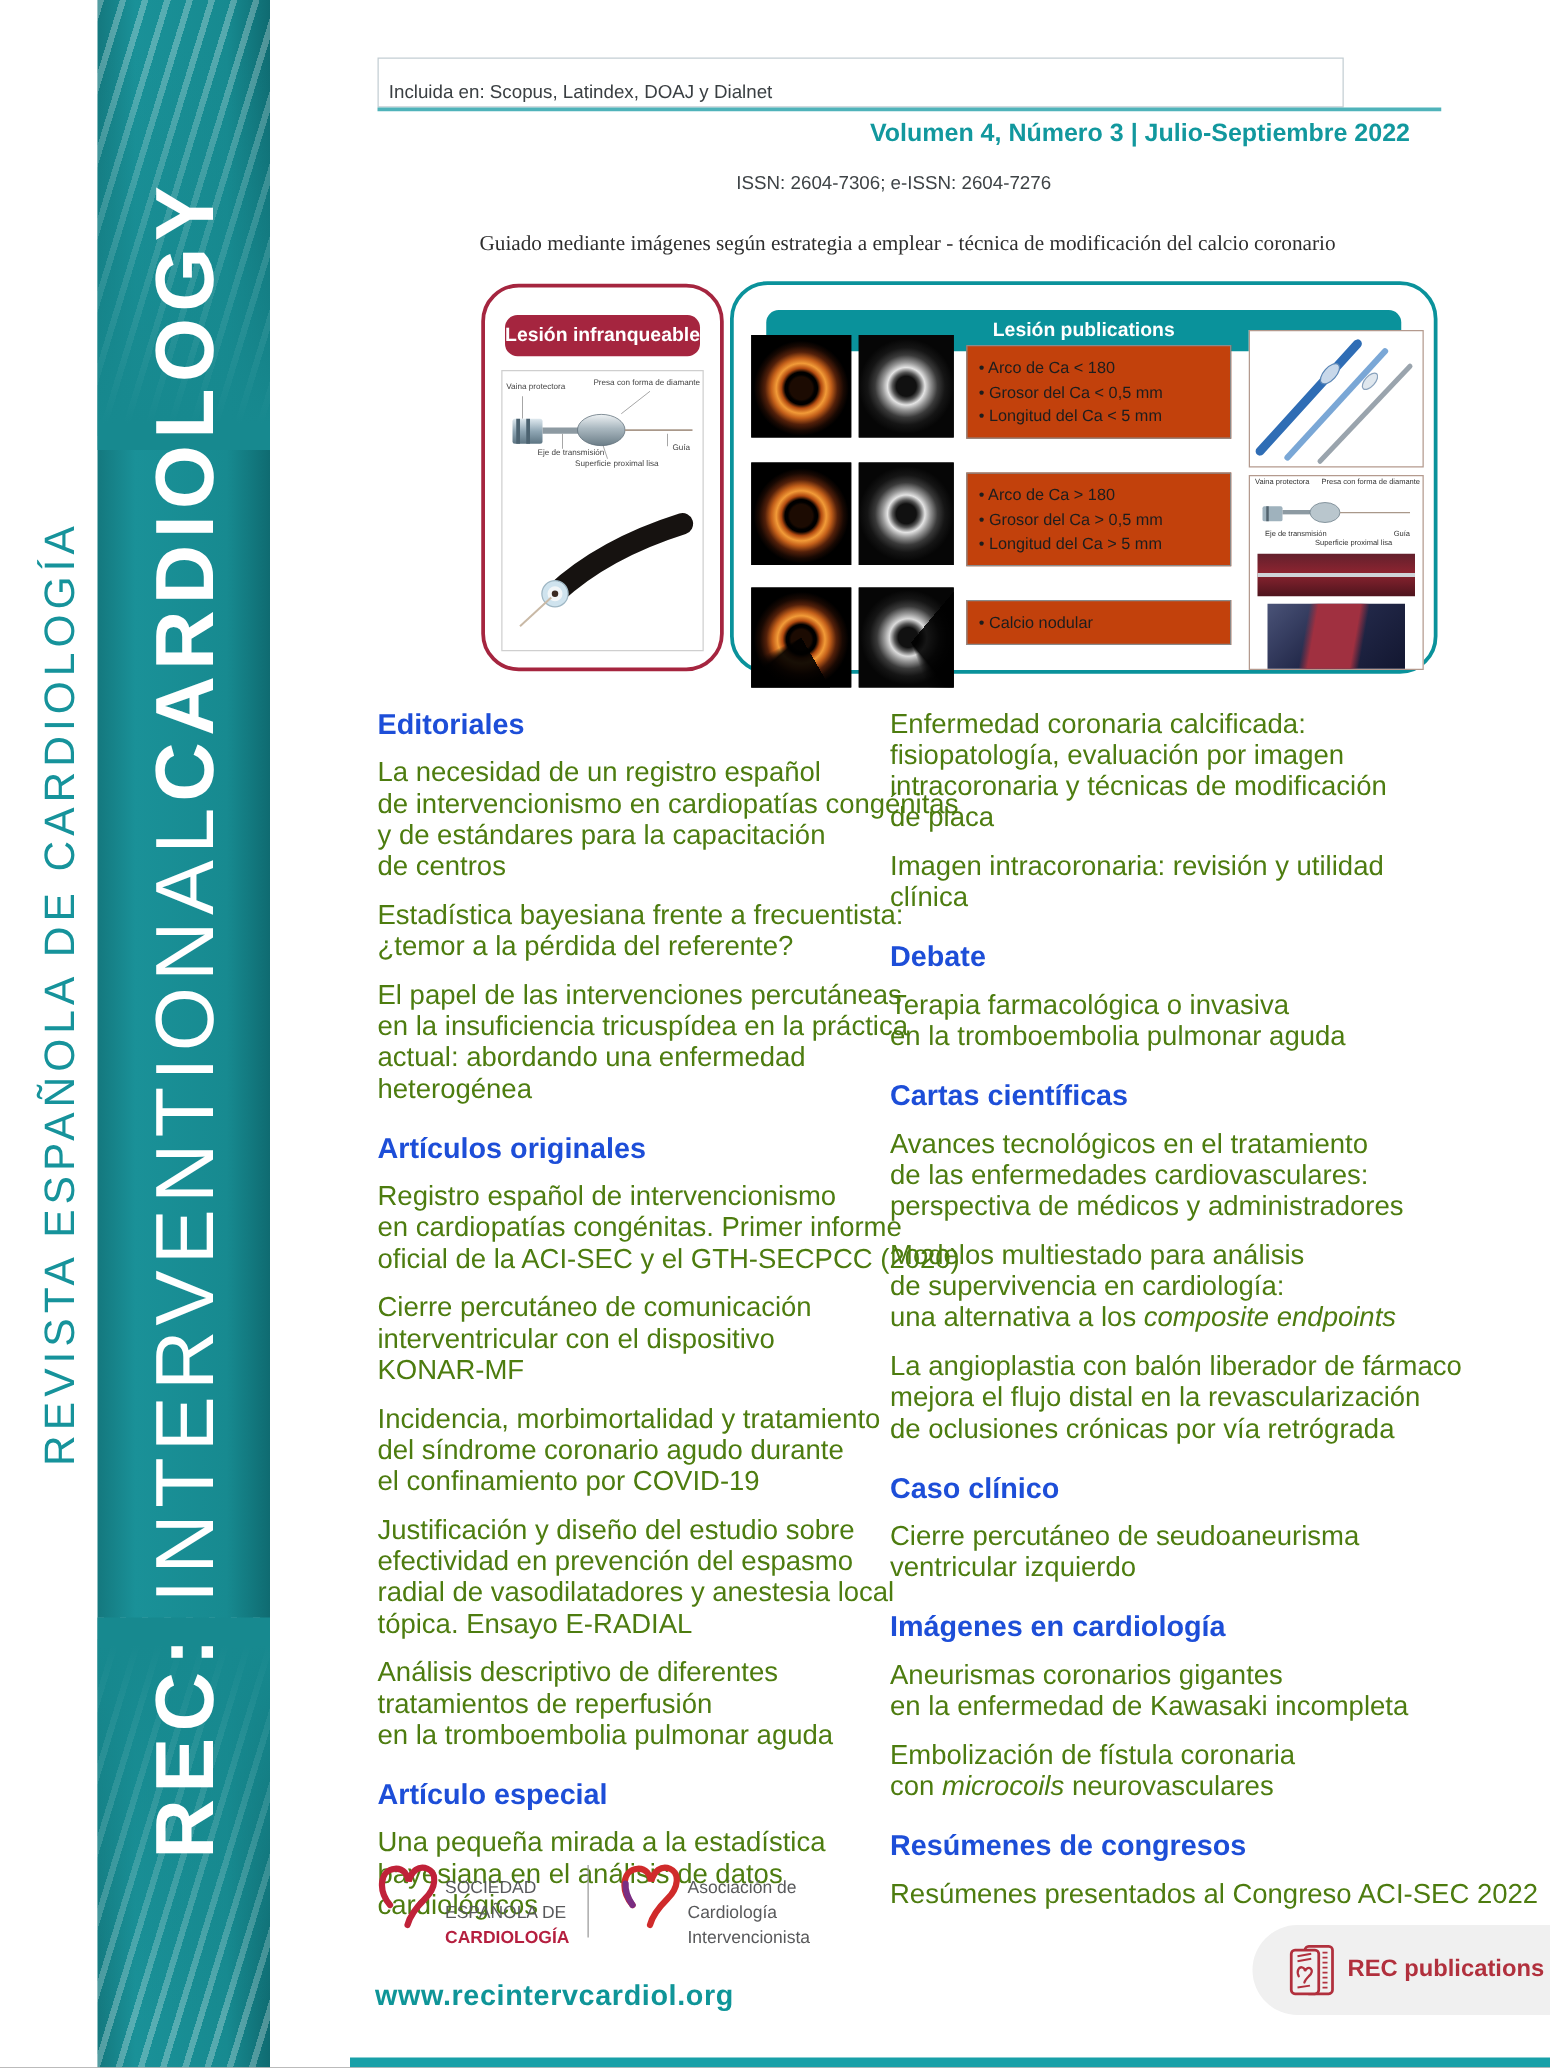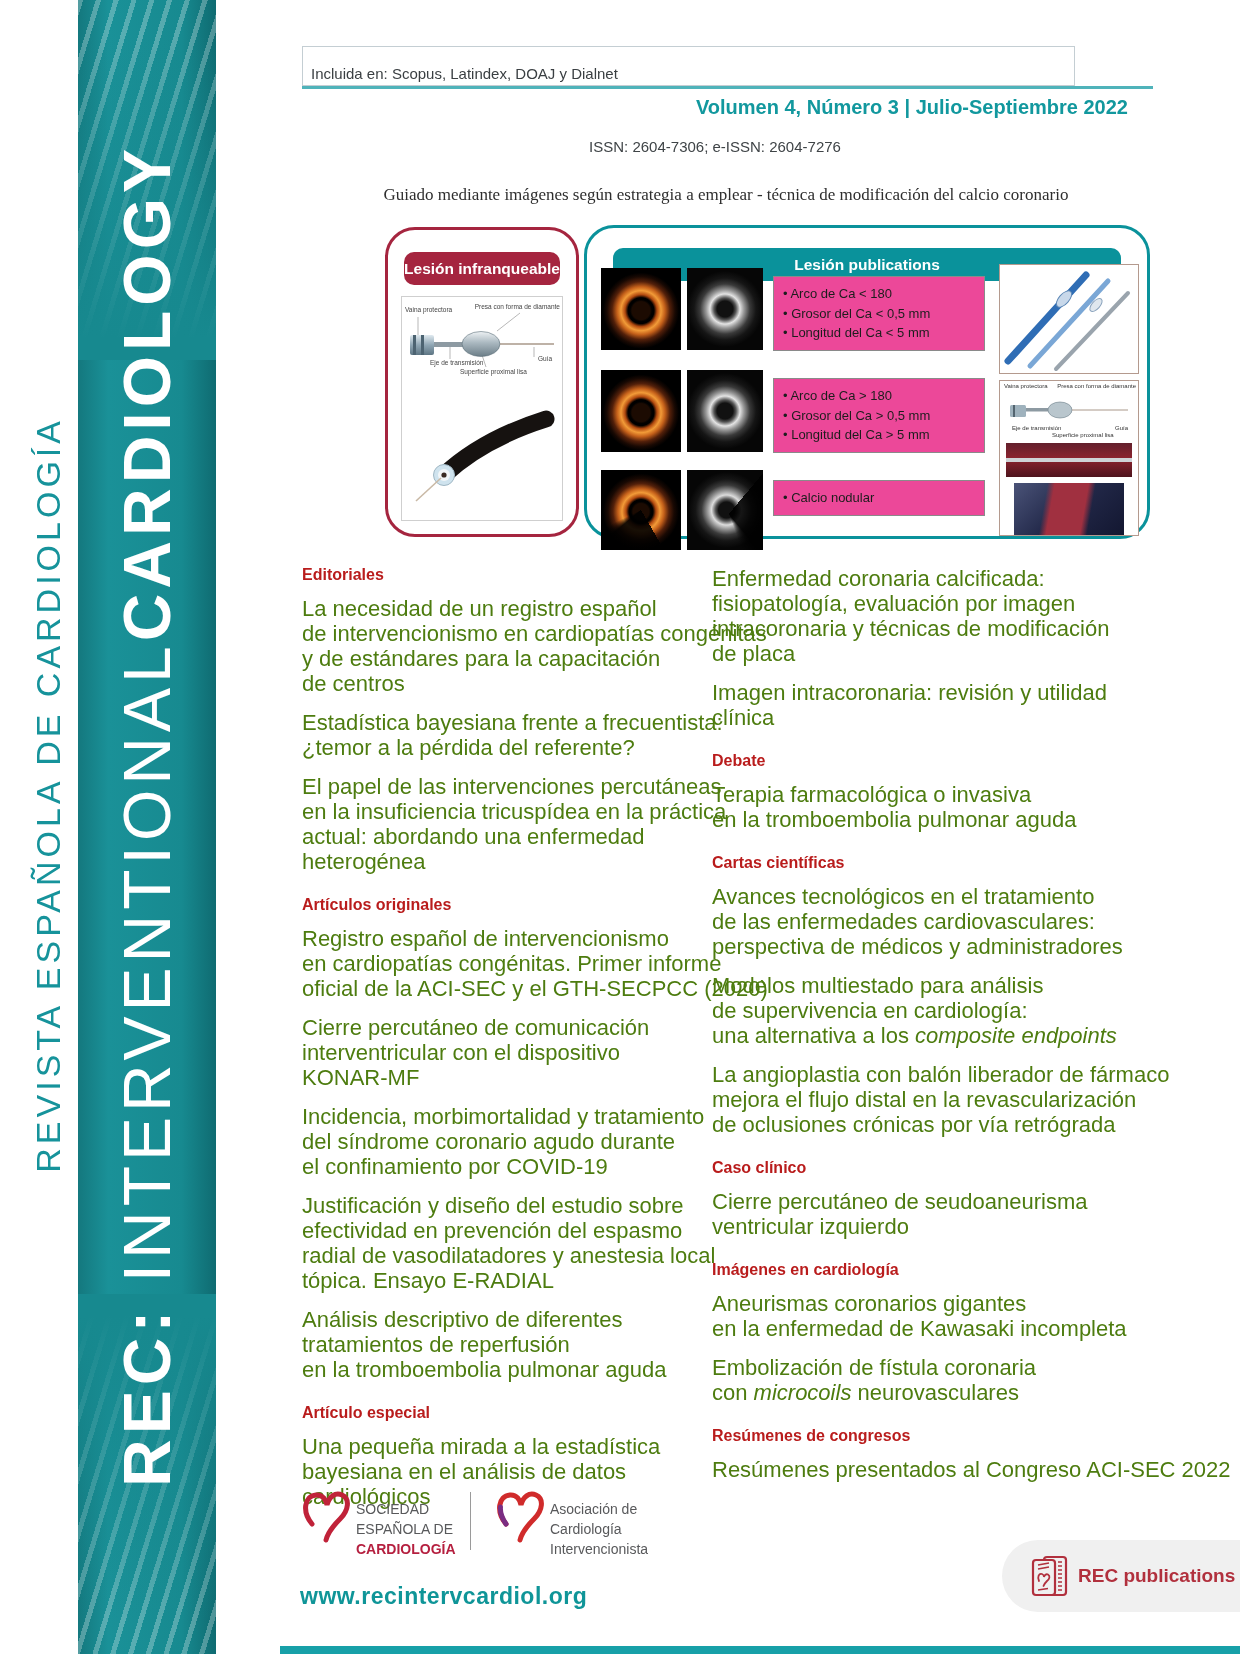--- a/index.html
+++ b/index.html
@@ -45,21 +45,21 @@
           font-size:17px;color:#2e2e2e;font-family:Liberation Serif, serif;}
   .fig-box{position:absolute;background:#fff;border-radius:30px;}
   .fig-box.red{left:374px;top:227px;width:194px;height:310px;border:3.5px solid #a5253f;margin-left:11px;}
   .fig-box.teal{left:584px;top:225px;width:566px;height:314px;border:3.5px solid #0a929b;}
   .fig-pill{position:absolute;height:33px;border-radius:10px;color:#fff;font-weight:700;
           font-size:15.5px;text-align:center;line-height:33px;white-space:nowrap;overflow:hidden;}
   .fig-box.red .fig-pill{left:16px;right:16px;top:22px;background:#a5253f;}
   .fig-box.teal .fig-pill{left:26px;right:26px;top:20px;background:#0a929b;}
   .rot-panel{position:absolute;left:13px;right:13px;top:66px;bottom:13px;border:1px solid #cfcfcf;}
   .rot-label{position:absolute;font-size:6.5px;color:#444;white-space:nowrap;}
-  .fig-bullets{position:absolute;left:186px;width:212px;background:#ec4899;border:1px solid #8a8a8a;
+  .fig-bullets{position:absolute;left:186px;width:212px;background:#c2410c;border:1px solid #8a8a8a;
           padding:6px 9px;font-size:13px;line-height:17.5px;color:#1d1d1d;white-space:nowrap;}
   .fig-bullet{margin:2px 0;}
   .oct,.ivus{position:absolute;background-color:#000;}
   .oct{left:14px;width:80px;height:82px;
        background-image:radial-gradient(circle at 50% 52%,#1c0b02 0 9px,#000 11px 13px,#b1490f 16px,#f29b38 20px,#c4601a 24px,#53200a 29px,#190903 34px,#000 38px);}
   .ivus{left:100px;width:76px;height:82px;
        background-image:radial-gradient(circle at 50% 50%,#111 0 8px,#555 11px,#e4e4e4 15px,#999 19px,#3a3a3a 25px,#151515 31px,#060606 38px);}
   .oct.c3{background-image:conic-gradient(from 150deg at 50% 50%,rgba(0,0,0,.9) 0 80deg,rgba(0,0,0,0) 95deg 360deg),
        radial-gradient(circle at 50% 52%,#1c0b02 0 8px,#000 10px 12px,#b1490f 15px,#f29b38 19px,#c4601a 23px,#53200a 28px,#190903 33px,#000 38px);}
   .ivus.c3{background-image:conic-gradient(from 40deg at 55% 55%,rgba(0,0,0,.9) 0 100deg,rgba(0,0,0,0) 120deg 360deg),
@@ -70,21 +70,21 @@
                         linear-gradient(#63202c,#8c2430 45%,#4e141d);}
   .litho{position:absolute;left:14px;right:14px;height:60px;
        background-image:linear-gradient(100deg,rgba(0,0,0,0) 28%,#a03040 34% 62%,rgba(0,0,0,0) 68%),
                         linear-gradient(135deg,#4a5378 0%,#23294a 45%,#11152e 100%);}
   .mini-label{position:absolute;font-size:6px;color:#333;white-space:nowrap;}
 
   
   .toc{position:absolute;top:566px;}
   .toc.left{left:302px;width:395px;}
   .toc.right{left:712px;width:426px;}
-  .toc-heading{color:#b91c1c;font-size:16px;font-weight:700;margin:22px 0 12px 0;}
+  .toc-heading{color:#1d4ed8;font-size:23px;font-weight:700;margin:22px 0 12px 0;}
   .toc-heading:first-child{margin-top:0;}
   .toc-item{color:#4d7c0f;font-size:22px;line-height:25px;margin:0 0 14px 0;white-space:nowrap;}
 
   
   .logo-row{position:absolute;left:300px;top:1488px;height:70px;}
   .heart{position:absolute;top:0;}
   .logo-txt{position:absolute;top:11px;font-size:14px;line-height:20px;color:#58595b;white-space:nowrap;}
   .logo-txt .red{color:#b51f3f;font-weight:700;}
   .logo-div{position:absolute;left:170px;top:4px;width:1px;height:58px;background:#9a9a9a;}
   .website{position:absolute;left:300px;top:1583px;font-size:23px;font-weight:700;color:#0f9598;

